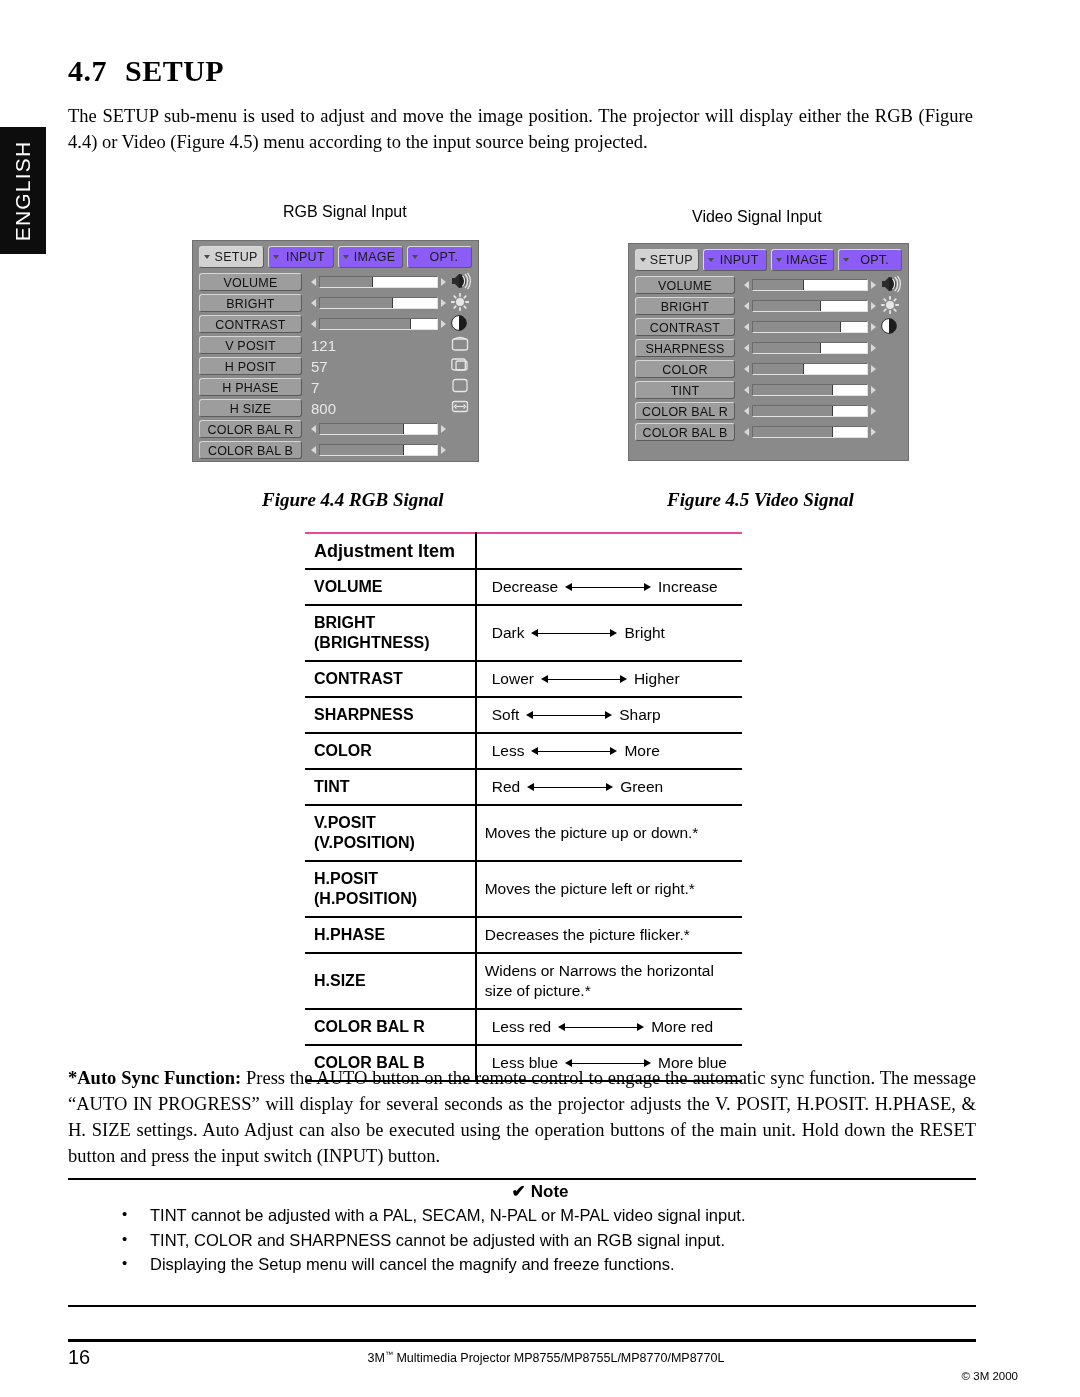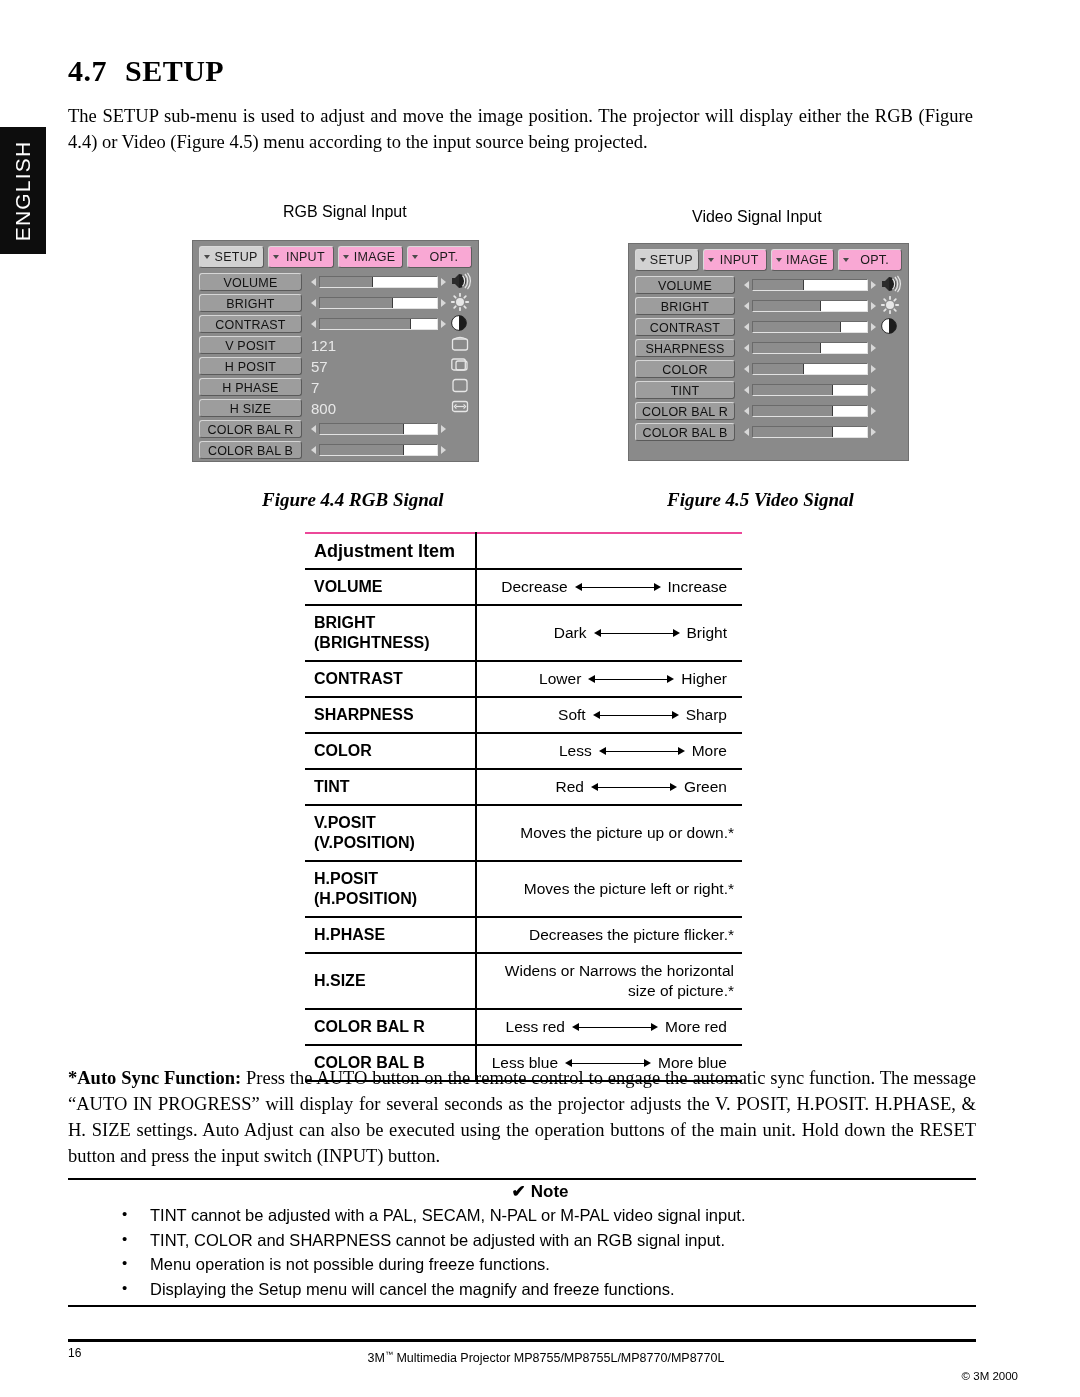--- a/index.html
+++ b/index.html
@@ -91,21 +91,21 @@
   .osd-tabs {
     position: absolute;
     left: 6px; top: 5px; right: 6px;
     height: 22px;
     display: flex;
     gap: 4px;
   }
   .osd-tab {
     flex: 1;
     position: relative;
-    background: #f9a8d4;
+    background: #8b5cf6;
     border-top: 1px solid #d9d9d9;
     border-left: 1px solid #d9d9d9;
     border-right: 1px solid #5d5d5d;
     border-bottom: 1px solid #5d5d5d;
     border-radius: 3px;
     color: #1b1b1b;
     font-size: 12.5px;
     line-height: 20px;
     text-align: center;
     padding-left: 9px;
@@ -237,21 +237,21 @@
     width: 163px;
     border-right: 2px solid #000;
     font-weight: bold;
     font-size: 16px;
     padding: 7px 0 7px 9px;
     line-height: 20px;
   }
   .adj-table td.c2 {
     font-size: 15.5px;
     padding: 7px 8px;
-    text-align: right;
+    text-align: left;
     line-height: 20px;
   }
   .adj-table td.c1.hdr { font-size: 18px; }
 
   .arrowline {
     display: inline-flex;
     align-items: center;
     justify-content: center;
     gap: 0;
     white-space: nowrap;
@@ -339,21 +339,21 @@
     font-size: 15px;
   }
 
   
   #rule-footer { top: 1339px; height: 2.5px; }
   .foot-page {
     position: absolute;
     left: 68px;
     top: 1346px;
     font-family: "Liberation Sans", sans-serif;
-    font-size: 12px;
+    font-size: 20px;
   }
   .foot-center {
     position: absolute;
     left: 0; top: 1350px;
     width: 1068px;
     text-align: center;
     font-family: "Liberation Sans", sans-serif;
     font-size: 12.5px;
     padding-left: 12px;
   }
@@ -807,21 +807,20 @@
     <b>*Auto Sync Function:</b><span> Press the AUTO button on the remote control to engage the automatic sync function. The message “AUTO IN PROGRESS” will display for several seconds as the projector adjusts the V. POSIT, H.POSIT. H.PHASE, &amp; H. SIZE settings. Auto Adjust can also be executed using the operation buttons of the main unit. Hold down the RESET button and press the input switch (INPUT) button.</span>
   </div>
 
   <div class="rule" id="rule-note-top"></div>
   <div class="note-title">
     <span class="check">✔</span><span>Note</span>
   </div>
   <ul class="note-list" id="note-list">
       <li>TINT cannot be adjusted with a PAL, SECAM, N-PAL or M-PAL video signal input.</li>
       <li>TINT, COLOR and SHARPNESS cannot be adjusted with an RGB signal input.</li>
-      <li>Menu operation is not possible during freeze functions.</li>
       <li>Displaying the Setup menu will cancel the magnify and freeze functions.</li>
     </ul>
   <div class="rule" id="rule-note-bottom"></div>
 
   <div class="rule" id="rule-footer"></div>
   <div class="foot-page">16</div>
   <div class="foot-center">
     <span>3M</span><sup>™</sup><span> Multimedia Projector MP8755/MP8755L/MP8770/MP8770L</span>
   </div>
   <div class="foot-right">© 3M 2000</div>

